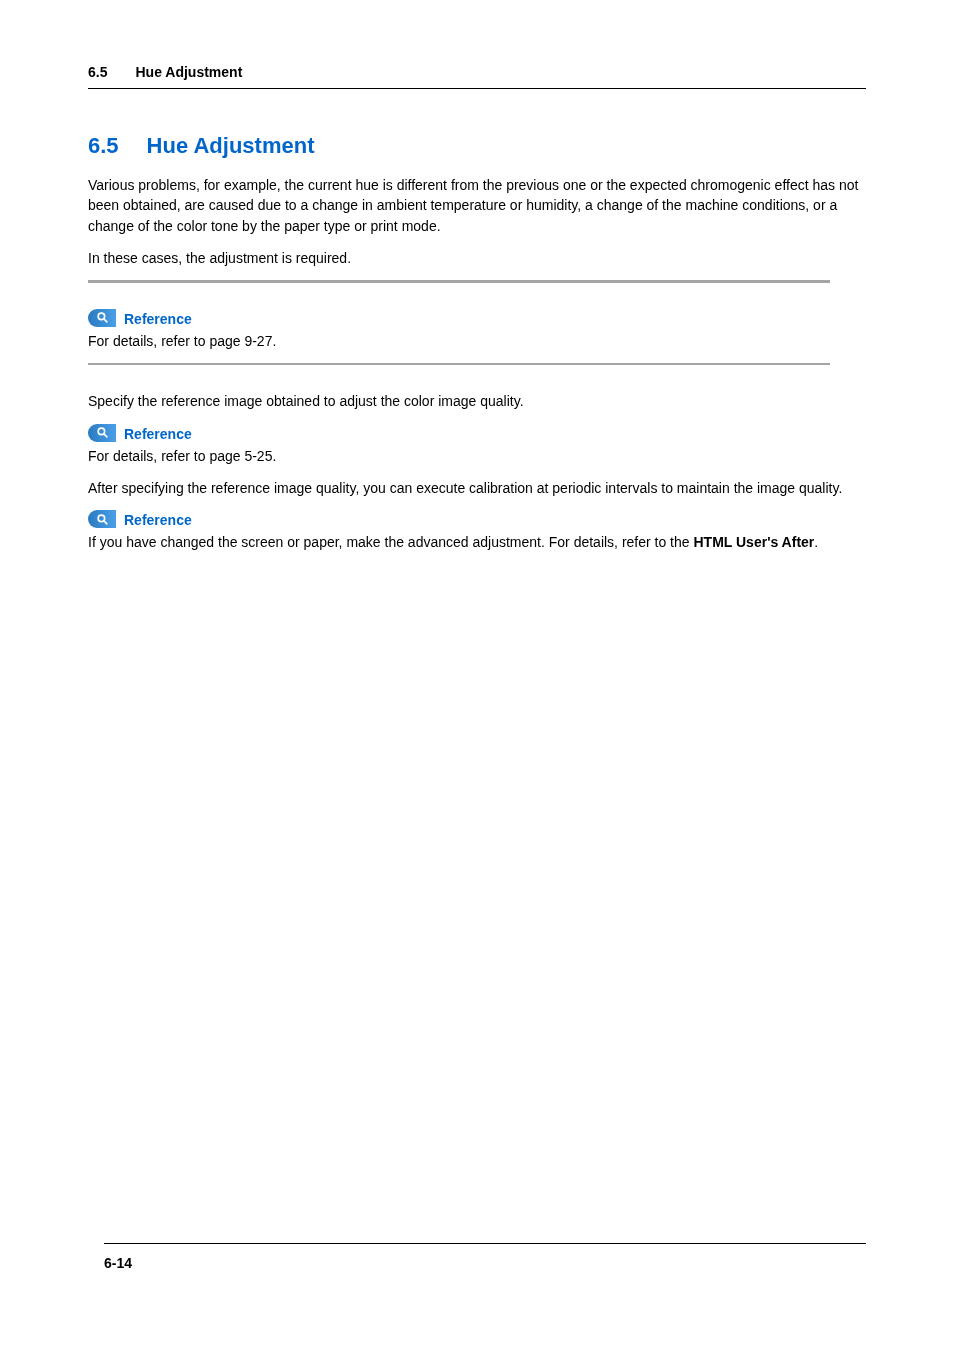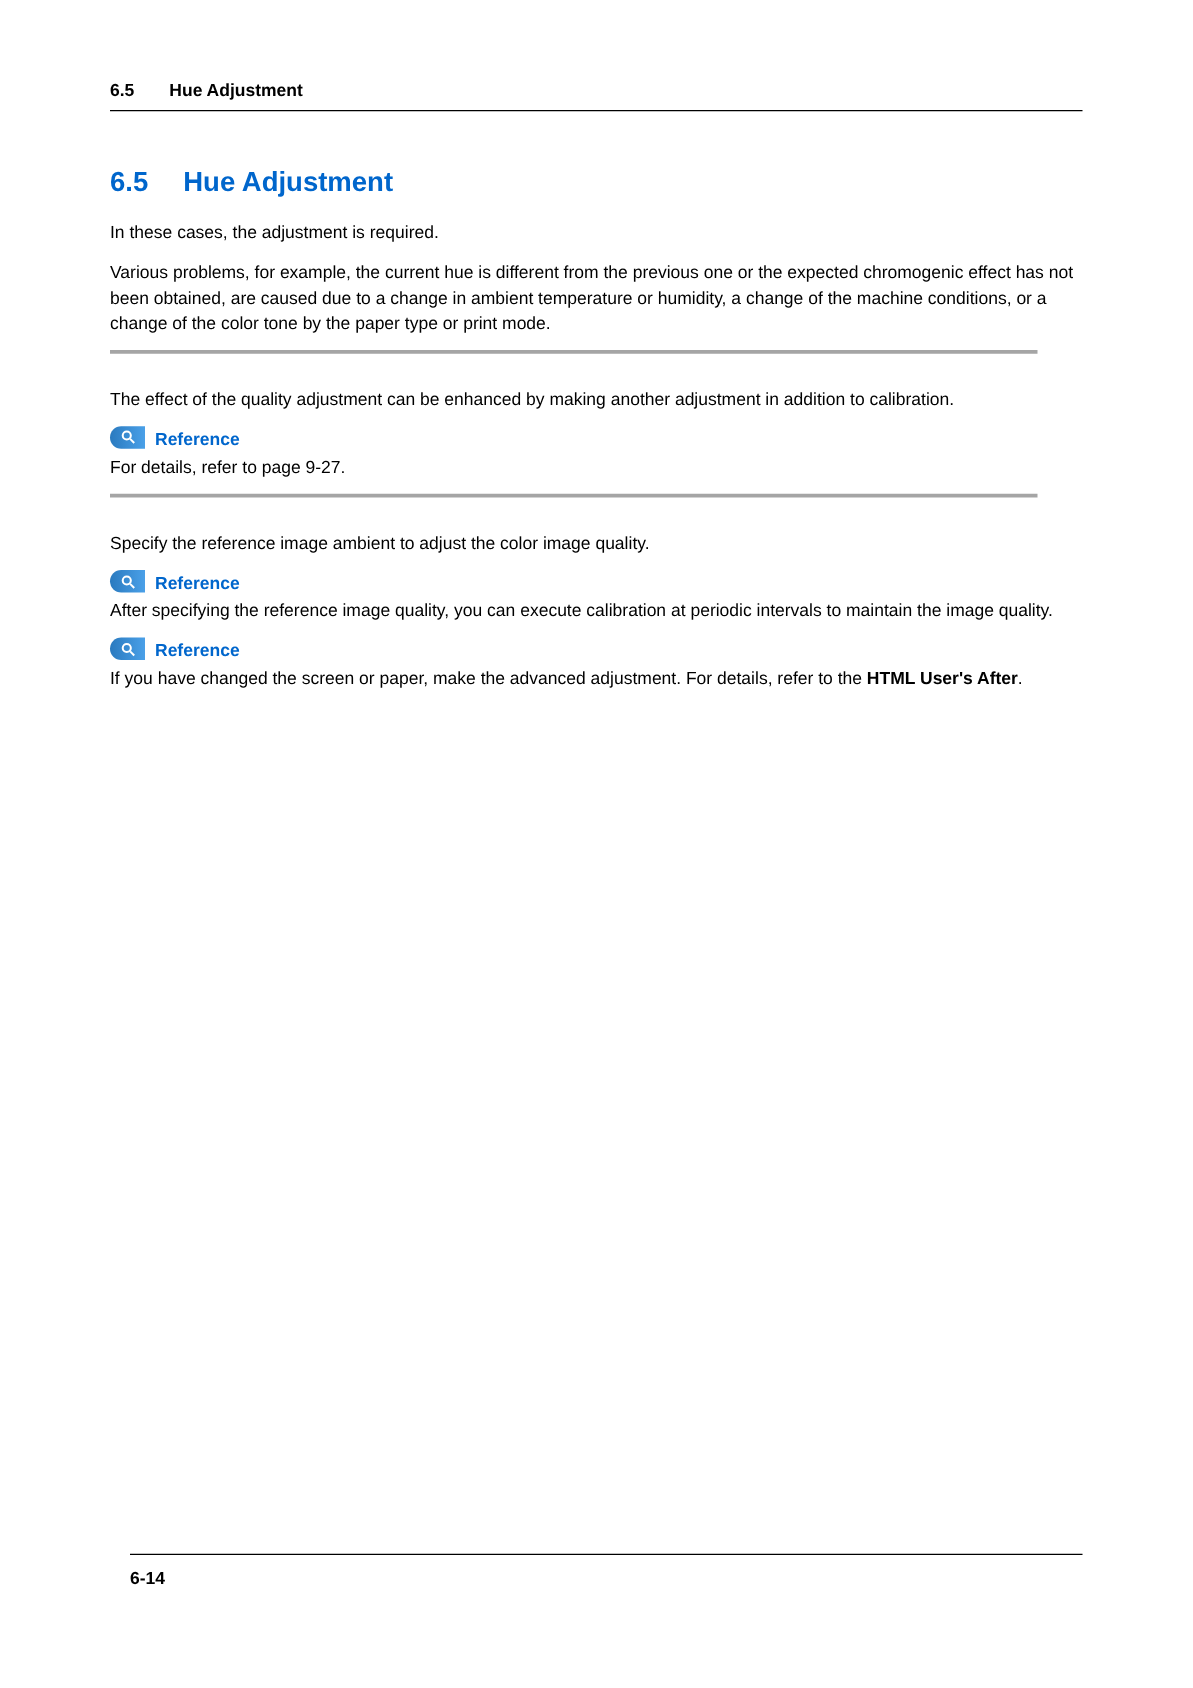--- a/index.html
+++ b/index.html
@@ -117,51 +117,51 @@
   <div class="header-row">
     <span class="header-num">6.5</span>
     <span>Hue Adjustment</span>
   </div>
 
   <div class="section-title">
     <span class="num">6.5</span>
     <span>Hue Adjustment</span>
   </div>
 
+  <p class="body-text">Various problems, for example, the current hue is different from the previous one or the expected chromogenic effect has not been obtained, are caused due to a change in ambient temperature or humidity, a change of the machine conditions, or a change of the color tone by the paper type or print mode.</p>
   <p class="body-text">In these cases, the adjustment is required.</p>
-  <p class="body-text">Various problems, for example, the current hue is different from the previous one or the expected chromogenic effect has not been obtained, are caused due to a change in ambient temperature or humidity, a change of the machine conditions, or a change of the color tone by the paper type or print mode.</p>
 
   <div class="gray-rule"></div>
 
-  <p class="body-text">The effect of the quality adjustment can be enhanced by making another adjustment in addition to calibration.</p>
 
   <div class="reference-row">
     <span class="reference-icon">
       <svg viewBox="0 0 24 24" fill="none" stroke="#ffffff" stroke-width="3">
         <circle cx="10" cy="10" r="6"></circle>
         <line x1="15" y1="15" x2="21" y2="21"></line>
       </svg>
     </span>
     <span class="reference-label">Reference</span>
   </div>
   <p class="reference-text">For details, refer to page 9-27.</p>
 
   <div class="gray-rule"></div>
 
-  <p class="body-text">Specify the reference image ambient to adjust the color image quality.</p>
+  <p class="body-text">Specify the reference image obtained to adjust the color image quality.</p>
 
   <div class="reference-row">
     <span class="reference-icon">
       <svg viewBox="0 0 24 24" fill="none" stroke="#ffffff" stroke-width="3">
         <circle cx="10" cy="10" r="6"></circle>
         <line x1="15" y1="15" x2="21" y2="21"></line>
       </svg>
     </span>
     <span class="reference-label">Reference</span>
   </div>
+  <p class="reference-text">For details, refer to page 5-25.</p>
 
   <p class="body-text">After specifying the reference image quality, you can execute calibration at periodic intervals to maintain the image quality.</p>
 
   <div class="reference-row">
     <span class="reference-icon">
       <svg viewBox="0 0 24 24" fill="none" stroke="#ffffff" stroke-width="3">
         <circle cx="10" cy="10" r="6"></circle>
         <line x1="15" y1="15" x2="21" y2="21"></line>
       </svg>
     </span>

